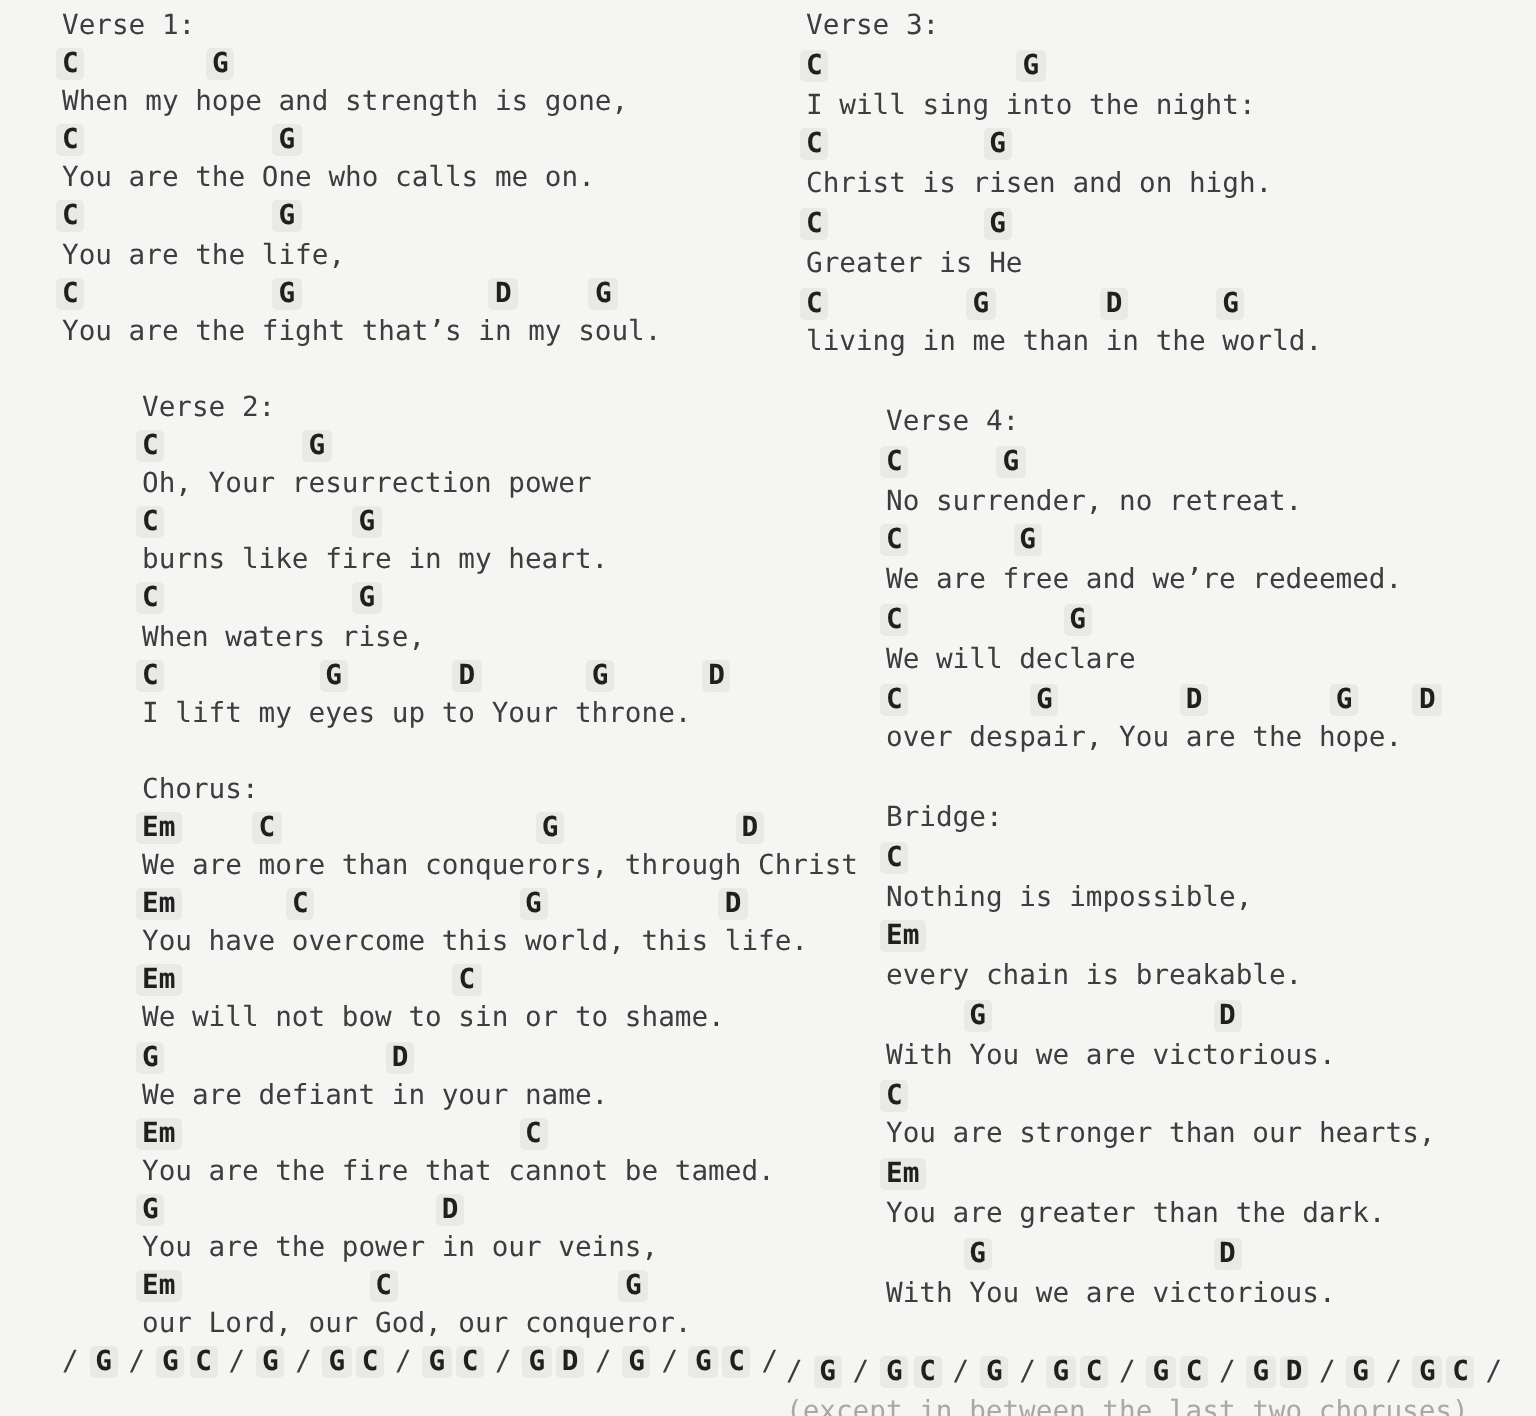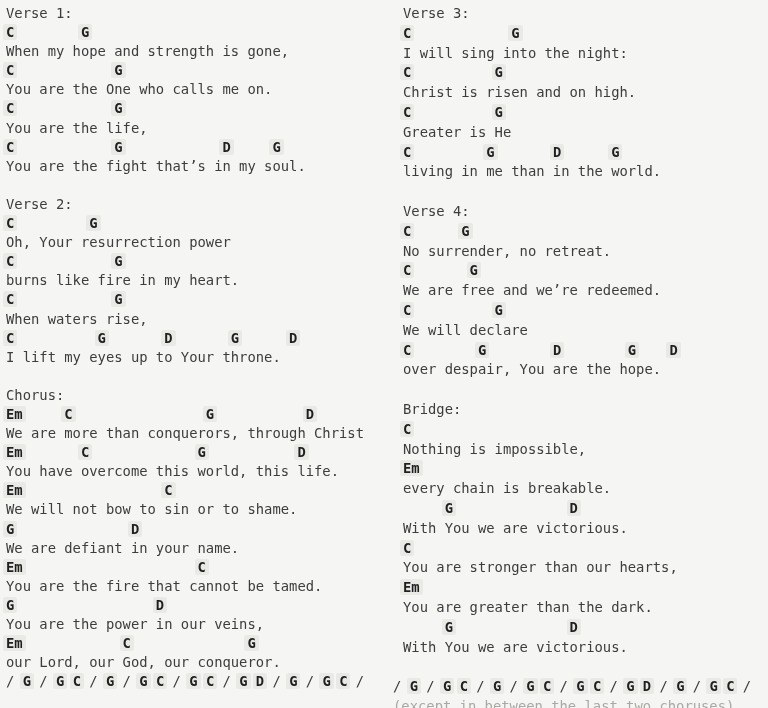--- a/index.html
+++ b/index.html
@@ -19,23 +19,23 @@
     position: relative;
     font-family: "DejaVu Sans Mono", "Liberation Mono", monospace;
     font-size: 13.84px;
     color: var(--text);
   }
   .column {
     position: absolute;
     top: 4px;
     white-space: pre;
   }
-  .column-left  { left: 6px;  --lh: 19.1px; line-height: 19.1px; }
+  .column-left  { left: 31px;  --lh: 19.1px; line-height: 19.1px; }
   .column-right { left: 403px; --lh: 19.8px; line-height: 19.8px; }
-  .section + .section { margin-top: var(--lh); }
+  .section + .section { margin-top: var(--lh); margin-left: 40px; }
   .line { white-space: pre; }
   .chord {
     background: var(--chord-bg);
     color: var(--chord);
     font-weight: bold;
     border-radius: 2.5px;
     padding: 0 3px;
     margin: 0 -3px;
   }
   .outro { white-space: pre; }

